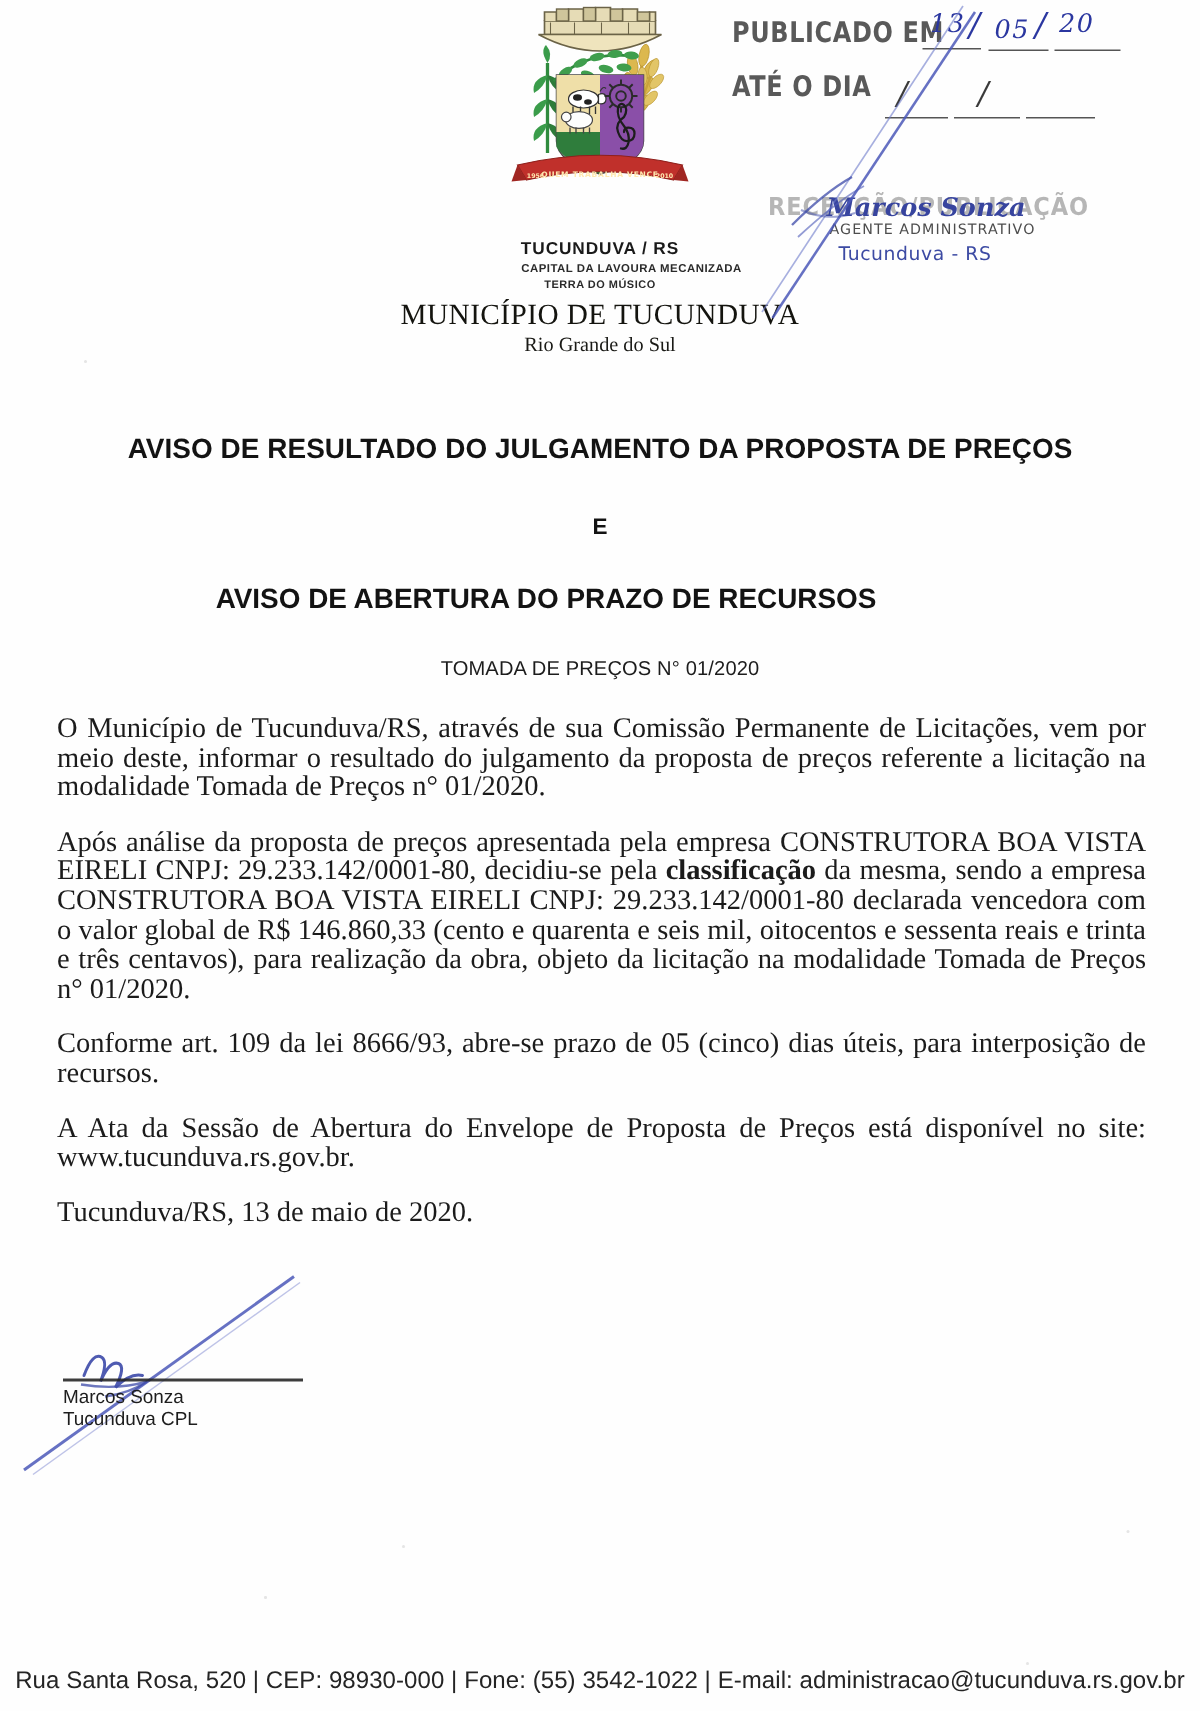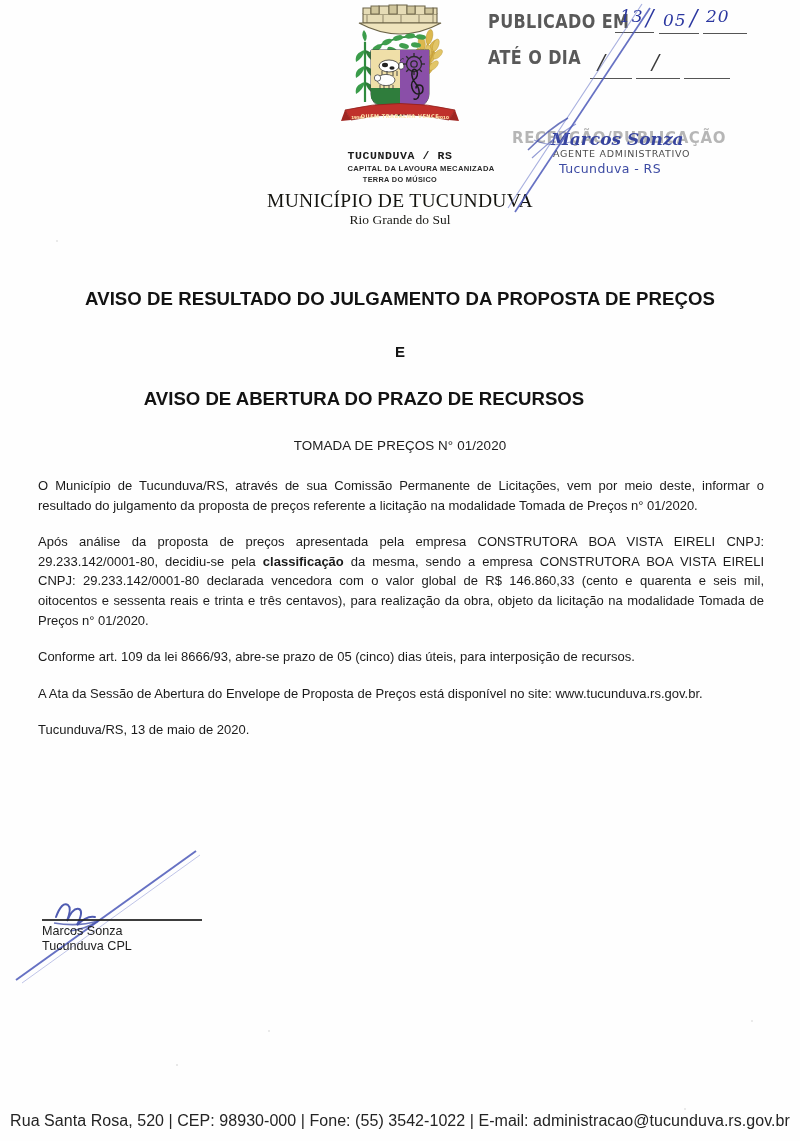--- a/index.html
+++ b/index.html
@@ -37,26 +37,26 @@
     width: 126px;
     margin: 0 auto;
     position: relative;
   }
   .crest {
     display: block;
     width: 126px;
     height: 140px;
   }
   .city-line {
-    font-family: Liberation Mono, monospace;
+    font-family: Liberation Sans, sans-serif;
     font-weight: bold;
     font-size: 11.5px;
     letter-spacing: 0.6px;
     color: #1a1a1a;
-    margin-top: 5px;
+    margin-top: 16px;
     text-align: center;
   }
   .city-sub1 {
     font-family: "Liberation Sans", sans-serif;
     font-weight: bold;
     font-size: 7.6px;
     letter-spacing: 0.35px;
     color: #2a2a2a;
     margin-top: 2px;
     padding-left: 42px;
@@ -222,22 +222,22 @@
   }
 
   
   .body-wrap {
     position: absolute;
     left: 38px;
     top: 476px;
     width: 726px;
   }
   .para {
-    font-family: Liberation Sans, sans-serif;
-    font-size: 13px;
+    font-family: Liberation Serif, serif;
+    font-size: 19px;
     line-height: 19.6px;
     color: #1b1b1b;
     text-align: justify;
     margin: 0 0 17px 0;
   }
   .para.last { margin-bottom: 0; }
   .para b { font-weight: bold; }
 
   
   .sigblock {

